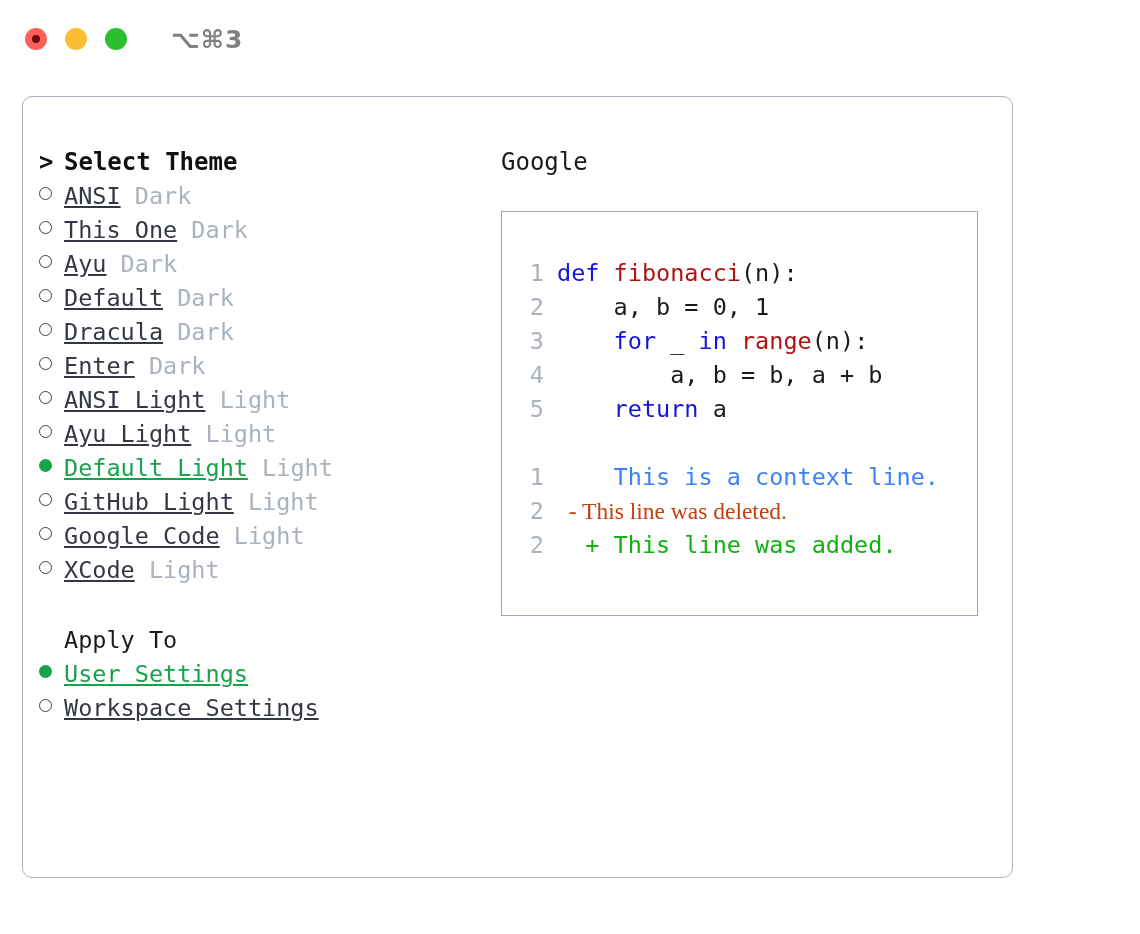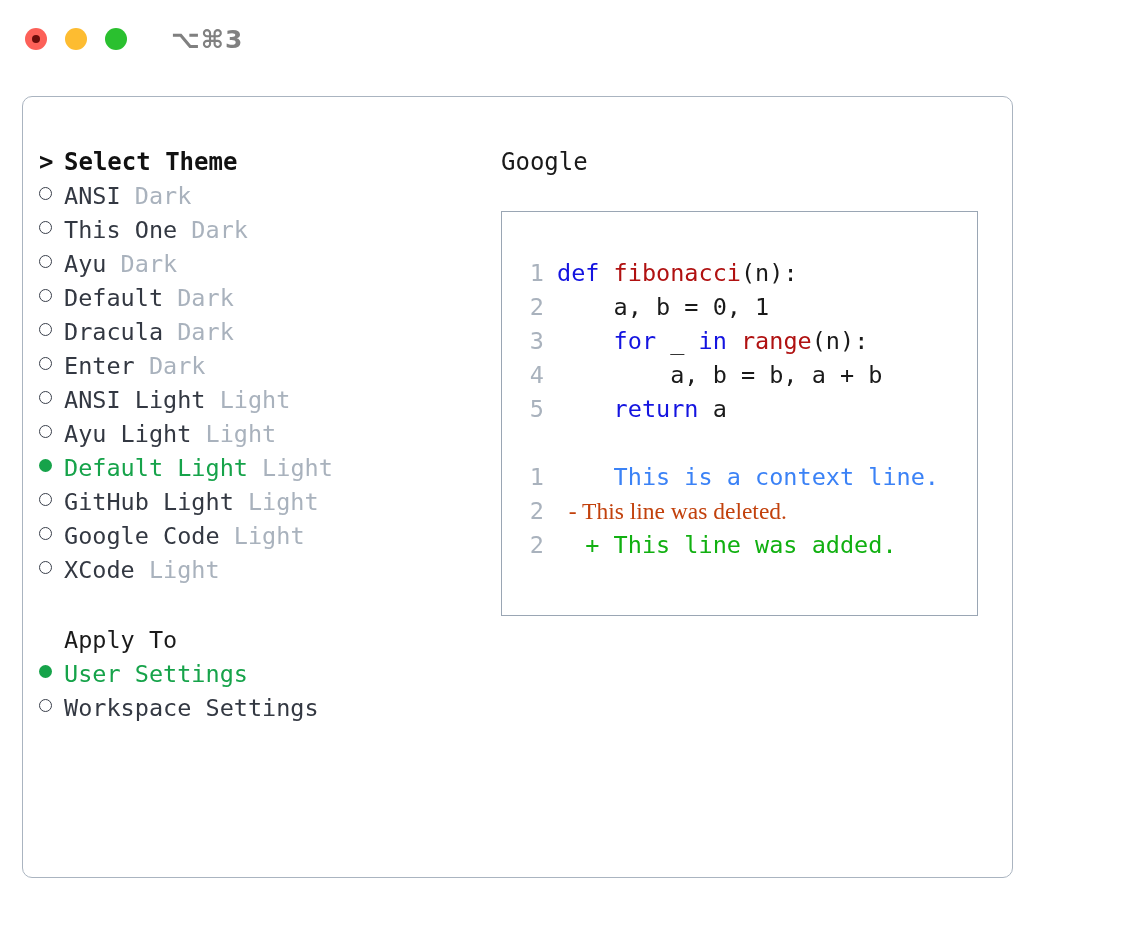--- a/index.html
+++ b/index.html
@@ -135,20 +135,21 @@
     background: #16a34a;
   }
   .bullet-dot.hollow {
     background: transparent;
     border: 1.7px solid #3a3f4b;
     box-sizing: border-box;
   }
 
   .item-label {
     color: #333842;
+    text-decoration: underline;
   }
   .item-label.selected {
     color: #16a34a;
   }
   .item-tag {
     color: #a9b2bd;
   }
 
   .section-gap { height: 36px; }
 

